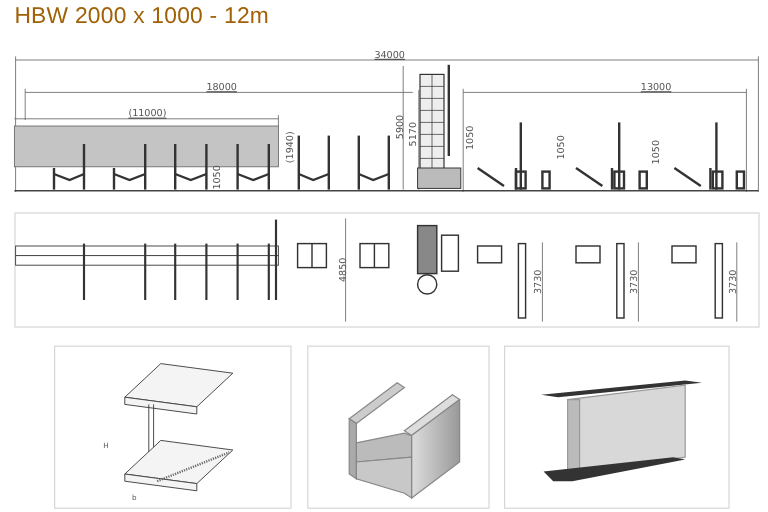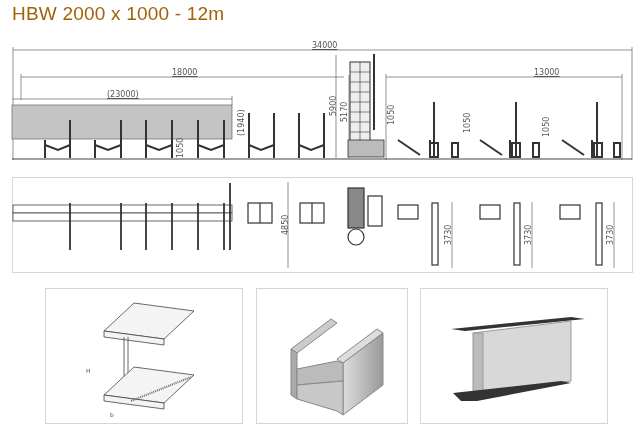--- a/index.html
+++ b/index.html
@@ -90,21 +90,21 @@
     <path d="M562 140 L584 155"></path>
       <line x1="592" y1="140" x2="592" y2="158"></line>
     <line x1="597" y1="102" x2="597" y2="158"></line>
       <rect x="594" y="143" width="8" height="14"></rect>
     <rect x="614" y="143" width="6" height="14"></rect>
   </g>
 </svg>
 
 <div class="dim" style="left:312px;top:41px;">34000</div>
 <div class="dim" style="left:172px;top:68px;">18000</div>
-<div class="dim" style="left:107px;top:90px;">(23000)</div>
+<div class="dim" style="left:107px;top:90px;">(11000)</div>
 <div class="dim" style="left:506px;top:68px;margin-left:28px;">13000</div>
 <div class="vdim" style="left:237px;top:136px;">(1940)</div>
 <div class="vdim" style="left:176px;top:158px;">1050</div>
 <div class="vdim" style="left:329px;top:116px;">5900</div>
 <div class="vdim" style="left:340px;top:122px;">5170</div>
 <div class="vdim" style="left:387px;top:125px;">1050</div>
 <div class="vdim" style="left:463px;top:133px;">1050</div>
 <div class="vdim" style="left:542px;top:137px;">1050</div>
 
 <div class="panel" style="left:12px;top:177px;width:619px;height:94px;"></div>

